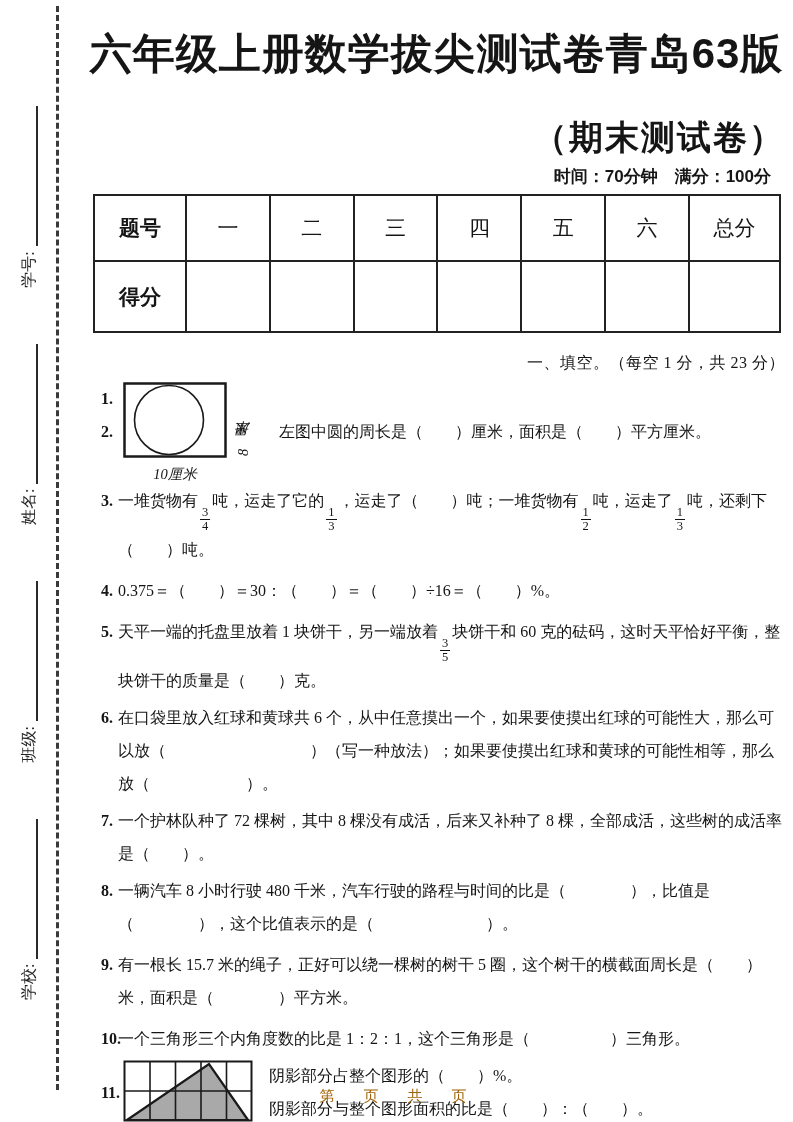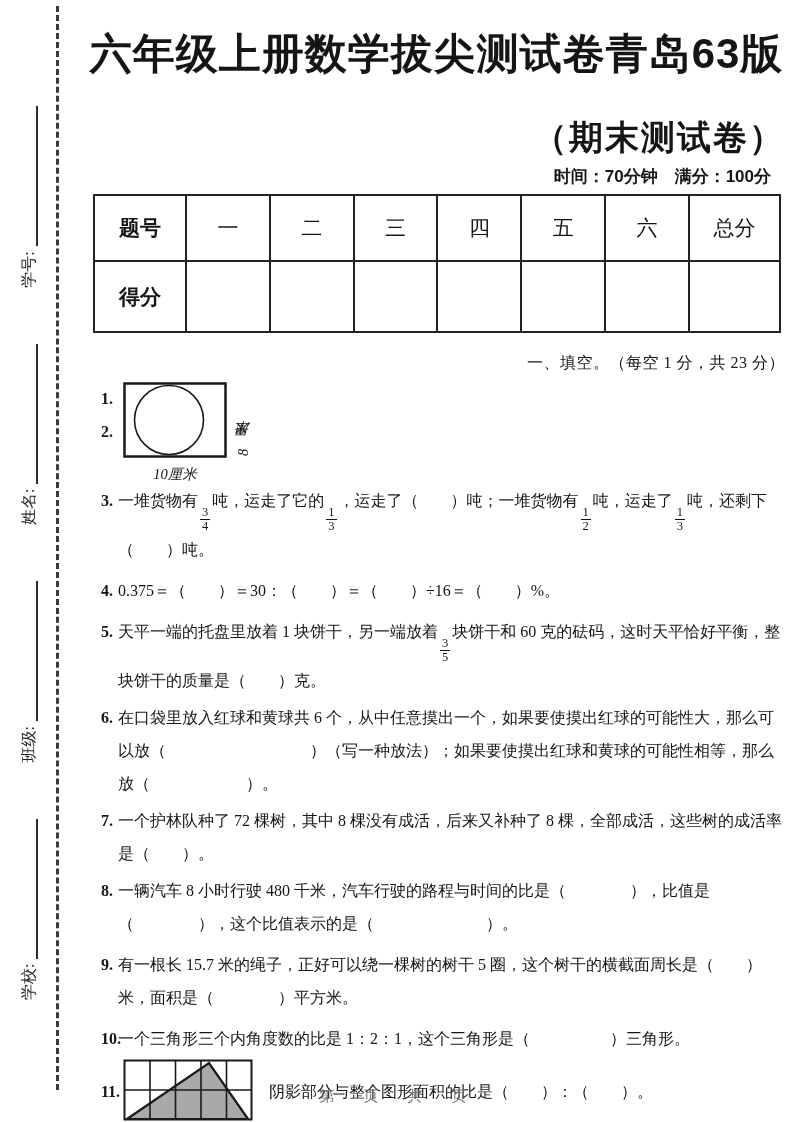--- a/index.html
+++ b/index.html
@@ -50,21 +50,21 @@
   .fig2 .lbl-right{
     position:absolute;left:104px;top:8px;height:66px;font-size:14.5px;font-style:italic;
     writing-mode:vertical-rl;transform:rotate(180deg);letter-spacing:1px;
   }
   .fig2 .lbl-bottom{position:absolute;left:0;top:76px;width:104px;text-align:center;font-size:14.5px;font-style:italic;}
   .q2text{flex:1;padding-left:4px;}
   
   .fig11{flex:0 0 130px;height:64px;}
   .q11lines{padding-left:16px;display:flex;flex-direction:column;}
   .q11lines span{display:block;}
-  .footer{position:absolute;left:0;right:0;bottom:16px;text-align:center;font-size:15px;letter-spacing:7px;color:#737373;}
+  .footer{position:absolute;left:0;right:0;bottom:16px;text-align:center;font-size:15px;letter-spacing:7px;color:#a16207;}
 </style>
 </head>
 <body>
 
 <div class="dash-line"></div>
 
 <div class="sidebar-rot">
   <span class="sid-group">
     <span>学校:</span>
     <span class="sid-line"></span>
@@ -133,20 +133,21 @@
   <div class="q qrow">
     <span class="no">2.</span>
     <span class="fig2">
       <svg width="104" height="76" viewBox="0 0 104 76">
         <rect x="1.5" y="1.5" width="101" height="73" fill="none" stroke="#1a1a1a" stroke-width="2.5"></rect>
         <circle cx="46" cy="38" r="34.5" fill="none" stroke="#1a1a1a" stroke-width="1.6"></circle>
       </svg>
       <span class="lbl-right">8厘米</span>
       <span class="lbl-bottom">10厘米</span>
     </span>
+    <span class="q2text">左图中圆的周长是（　　）厘米，面积是（　　）平方厘米。</span>
   </div>
 
   <div class="q tight">
     <span class="no">3.</span>
     <span>一堆货物有<span class="frac">
           <span class="num">3</span>
           <span class="den">4</span>
         </span>吨，运走了它的<span class="frac">
           <span class="num">1</span>
           <span class="den">3</span>
@@ -205,20 +206,21 @@
         <rect x="1.5" y="1.5" width="127" height="59" fill="none" stroke="#1a1a1a" stroke-width="2"></rect>
         <line x1="27" y1="1.5" x2="27" y2="60.5" stroke="#1a1a1a" stroke-width="1.6"></line>
         <line x1="52.5" y1="1.5" x2="52.5" y2="60.5" stroke="#1a1a1a" stroke-width="1.6"></line>
         <line x1="78" y1="1.5" x2="78" y2="60.5" stroke="#1a1a1a" stroke-width="1.6"></line>
         <line x1="103.5" y1="1.5" x2="103.5" y2="60.5" stroke="#1a1a1a" stroke-width="1.6"></line>
         <line x1="1.5" y1="31" x2="128.5" y2="31" stroke="#1a1a1a" stroke-width="1.6"></line>
         <polygon points="4,60 125,60 86,4" fill="none" stroke="#1a1a1a" stroke-width="2.2"></polygon>
       </svg>
     </span>
     <span class="q11lines">
+      <span>阴影部分占整个图形的（　　）%。</span>
       <span>阴影部分与整个图形面积的比是（　　）：（　　）。</span>
     </span>
   </div>
 
   <div class="sec-heading" style="margin-top:12px;">二、判断。（对的画“√”，错的画“×”）(5 分)</div>
 
 </div>
 
 <div class="footer">第　页　共　页</div>
 

